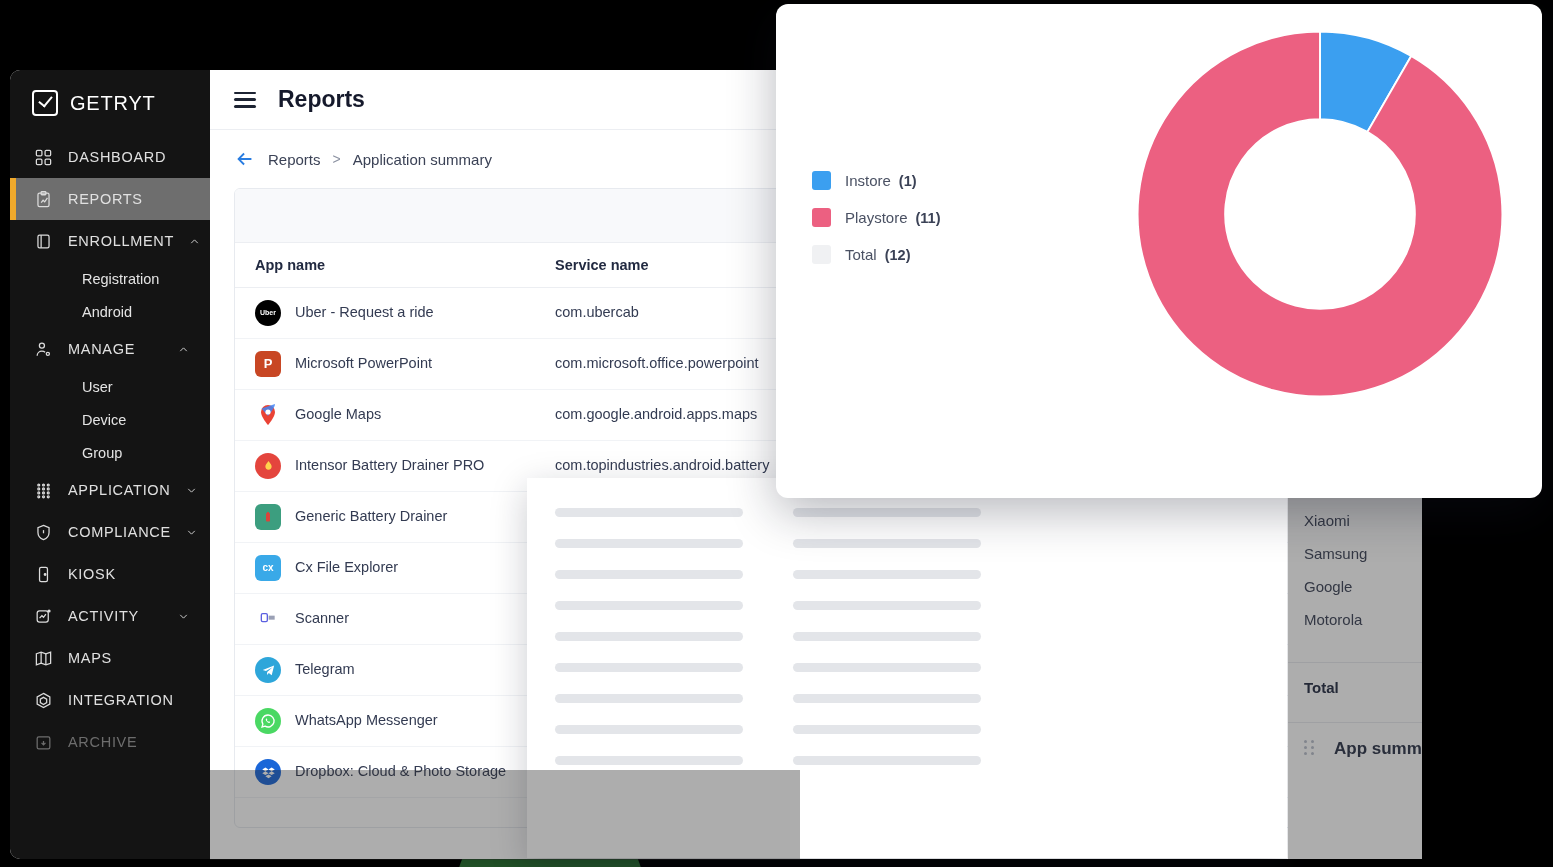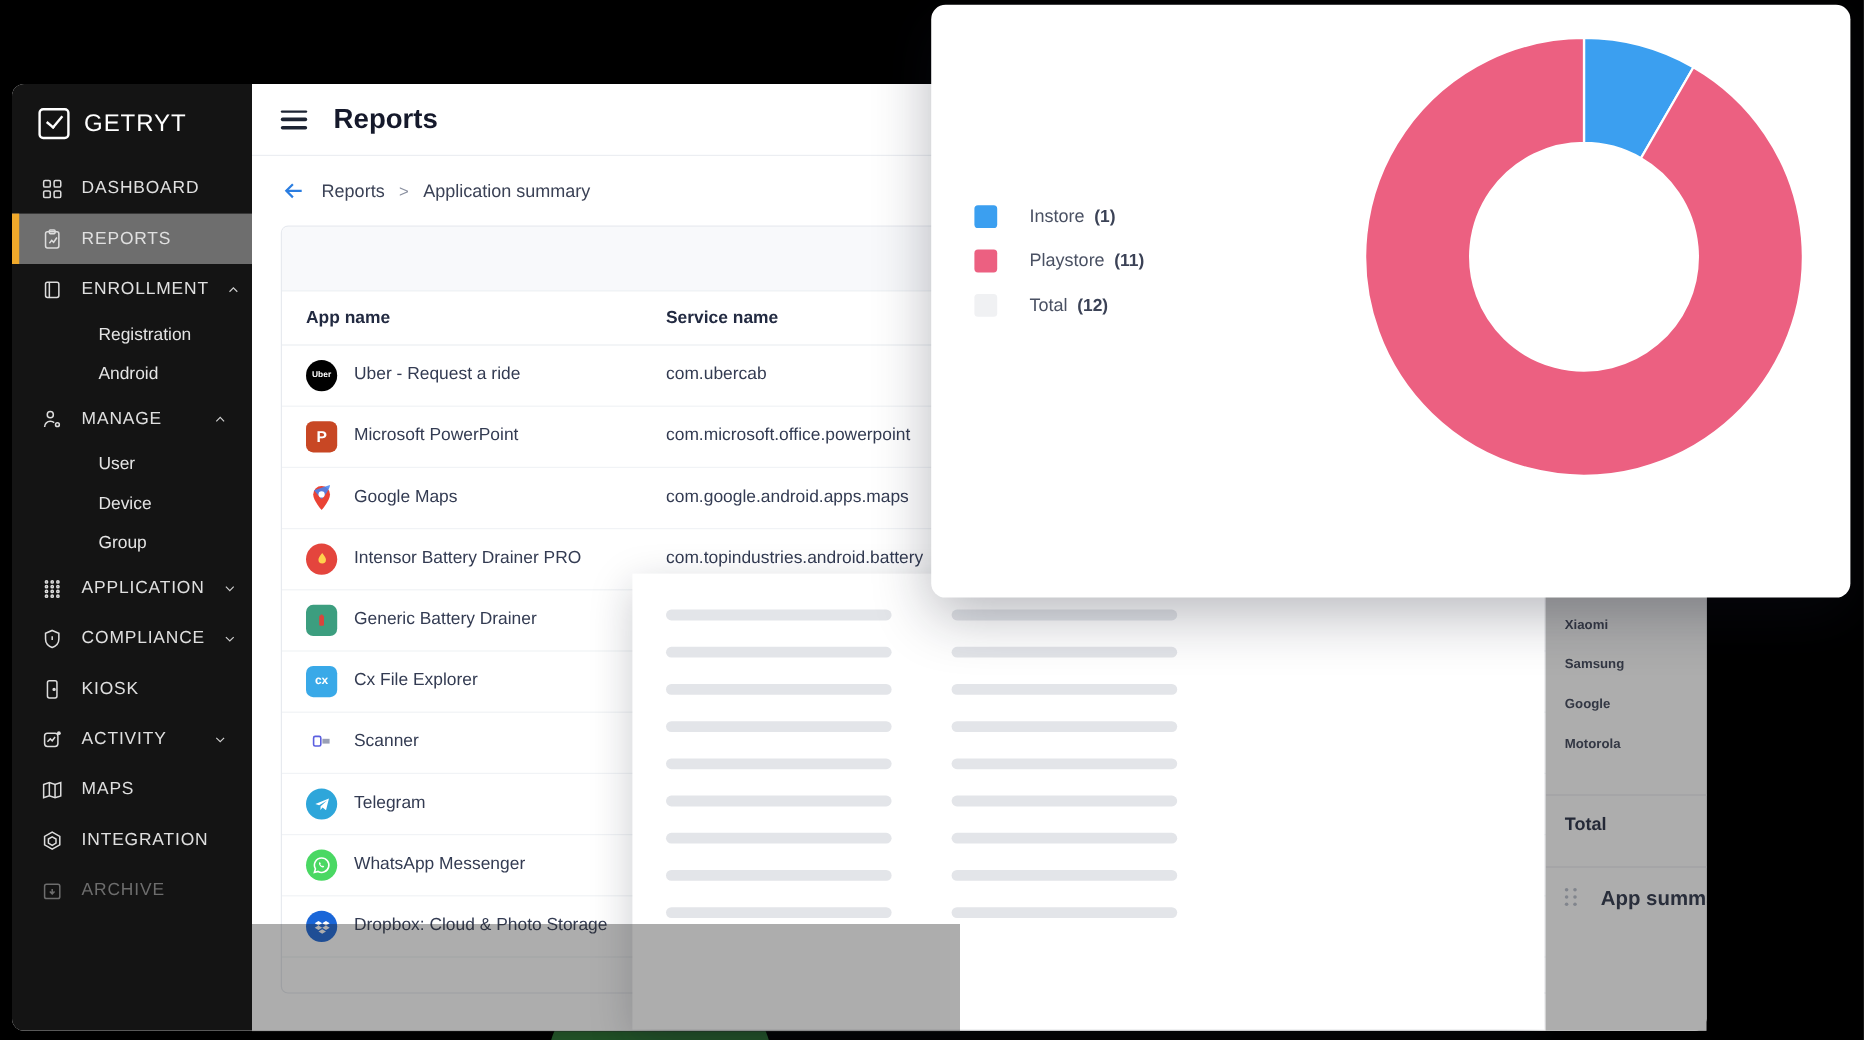--- a/index.html
+++ b/index.html
@@ -109,21 +109,21 @@
   .drag-dots i{ display:block;width:3px;height:3px;background:#b9bfcb;border-radius:50%;}
   .panel-title{ font-size:19px;font-weight:700;color:#2b3348;flex:1 1 auto;}
   .zoom-out-ico{ width:22px;height:22px;cursor:pointer;}
   .zoom-out-ico svg{width:22px;height:22px;stroke:#4d5costume;}
   .zoom-out-ico svg{stroke:#4e5668;stroke-width:1.8;fill:none;}
 
   .panel-body{ position:relative; height:432px; }
   .legend{ position:absolute; left:36px; top:158px; }
   .legend-row{ display:flex; align-items:center; gap:14px; height:37px; }
   .legend-sw{ width:19px;height:19px;border-radius:3px;flex:0 0 19px;}
-  .legend-label{ font-size:15px;color:#4a5163;margin-left:13px;}
+  .legend-label{ font-size:15px;color:#4a5163;}
   .legend-count{ font-size:14.5px;color:#3b4256;font-weight:700;margin-left:-6px;}
   .donut-wrap{ position:absolute; left:352px; top:10px; width:384px;height:400px;}
 
   
   .decor-circle-blue{
     position:absolute; left:925px; top:505px; width:350px;height:350px;border-radius:50%;
     background:#2f5496;
   }
   .decor-arc-pink{
     position:absolute; left:925px; top:505px; width:350px;height:350px;border-radius:50%;
@@ -142,21 +142,21 @@
   }
   .sk-col{ width:188px; display:flex;flex-direction:column;gap:22px; padding-top:8px;}
   .sk-bar{ height:9px;border-radius:5px;background:#e3e5e9;}
 
   
   .right-card{
     position:absolute; left:1288px; top:492px; width:134px; height:367px;
     background:#fff; overflow:hidden;
   }
   .right-card .rc-list{ padding:12px 0 0 16px;}
-  .rc-item{ font-size:11px;color:#3b4256;height:33px;display:flex;align-items:center;font-weight:bold;}
+  .rc-item{ font-size:15px;color:#3b4256;height:33px;display:flex;align-items:center;}
   .rc-divider{ height:1px;background:#e9ebef;margin:26px 0 0 0;}
   .rc-total{ font-size:15px;font-weight:700;color:#222a41;padding:16px 0 0 16px;}
   .rc-foot{ margin-top:26px;border-top:1px solid #e9ebef;padding:16px 0 0 16px;display:flex;align-items:center;gap:18px;}
   .rc-foot .drag-dots{ margin-right:2px;}
   .rc-foot-title{ font-size:17px;font-weight:700;color:#2b3348;white-space:nowrap;}
   .dim-veil{
     position:absolute; left:1288px; top:492px; width:134px; height:367px;
     background:rgba(40,40,40,.38); pointer-events:none;
   }
   .dim-veil2{

